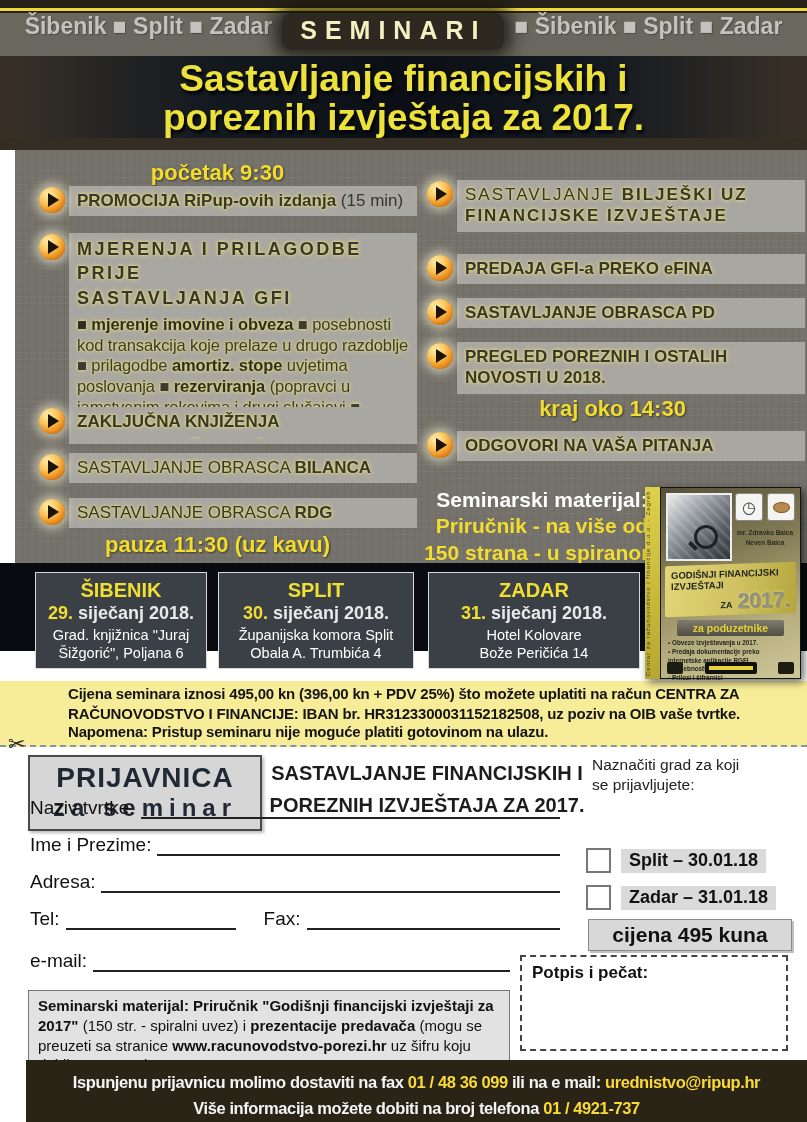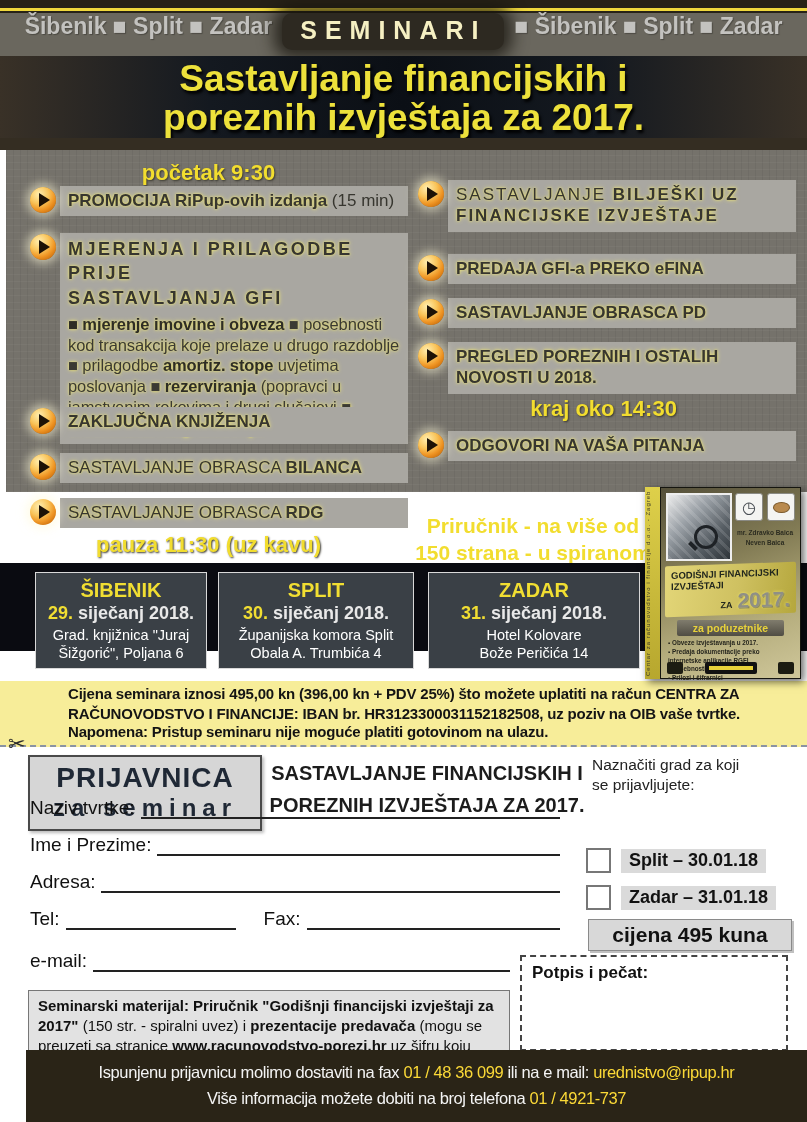--- a/index.html
+++ b/index.html
@@ -16,21 +16,21 @@
          font-size:25px;letter-spacing:8px;box-shadow:0 0 16px 8px rgba(22,19,12,.75);white-space:nowrap;}
 
   
   .title-band{position:absolute;top:56px;left:0;right:0;height:82px;
       background:linear-gradient(90deg,#393127 0%,#141920 26%,#0b0f15 50%,#141920 74%,#393127 100%);}
   .title-band h1{margin:0;padding-top:3px;text-align:center;font-size:37px;line-height:1.06;
       color:#ede13b;font-weight:bold;white-space:pre-line;text-shadow:2px 3px 3px rgba(0,0,0,.95);}
   .sep{position:absolute;top:138px;left:0;right:0;height:12px;background:#342d22;}
 
   
-  .panel{position:absolute;top:150px;left:6px;right:0;height:342px;background:#75726b;
+  .panel{position:absolute;top:150px;left:15px;right:0;height:413px;background:#75726b;
       background-image:repeating-linear-gradient(0deg,rgba(255,255,255,.035) 0 1px,transparent 1px 7px),
                        repeating-linear-gradient(90deg,rgba(0,0,0,.05) 0 1px,transparent 1px 7px);}
   .time-label{position:absolute;width:405px;text-align:center;color:#f2dd2f;font-weight:bold;font-size:22px;
       text-shadow:1px 1px 2px #3c3a30;}
   .item{position:absolute;left:24px;width:378px;}
   .item.r{left:412px;width:378px;}
   .play{position:absolute;left:0;top:1px;width:26px;height:26px;border-radius:50%;z-index:2;
       background:radial-gradient(circle at 35% 28%,#ffeeb0 0%,#f9c45a 38%,#ef9524 62%,#c96c0a 85%,#a85a06 100%);
       box-shadow:0 0 10px 4px rgba(255,250,215,.55);}
   .play::after{content:"";position:absolute;left:9px;top:6px;border-left:11px solid #1d1206;
@@ -126,22 +126,22 @@
   .pricebox{position:absolute;left:588px;top:172px;width:202px;height:30px;background:#d8d8d8;
       border:1px solid #8a8a8a;box-shadow:2px 2px 0 #c0c0c0;display:flex;align-items:center;
       justify-content:center;font-weight:bold;font-size:21px;}
   .sig{position:absolute;left:520px;top:208px;width:268px;height:96px;border:2px dashed #444;
       padding:6px 10px;font-weight:bold;font-size:17px;box-sizing:border-box;}
   .mat{position:absolute;left:28px;top:243px;width:482px;background:#e2e2e2;border:1px solid #777;
       padding:5px 9px;font-size:15px;line-height:1.32;box-sizing:border-box;}
   .mat span.b{font-weight:bold;}
 
   
-  .footer{position:absolute;left:0;right:0;bottom:0;height:72px;background:#2a2417;text-align:center;
-      color:#f4f4f4;font-weight:normal;font-size:16.5px;letter-spacing:-0.4px;padding-top:10px;
+  .footer{position:absolute;left:0;right:0;bottom:0;height:62px;background:#2a2417;text-align:center;
+      color:#f4f4f4;font-weight:bold;font-size:16.5px;letter-spacing:-0.4px;padding-top:10px;
       line-height:1.55;box-sizing:border-box;margin-left:26px;}
   .footer span.y{color:#fbd937;}
   span.y{color:#fbd937;}
 </style>
 </head>
 <body>
 
 <div class="page">
 
   <div class="top">

